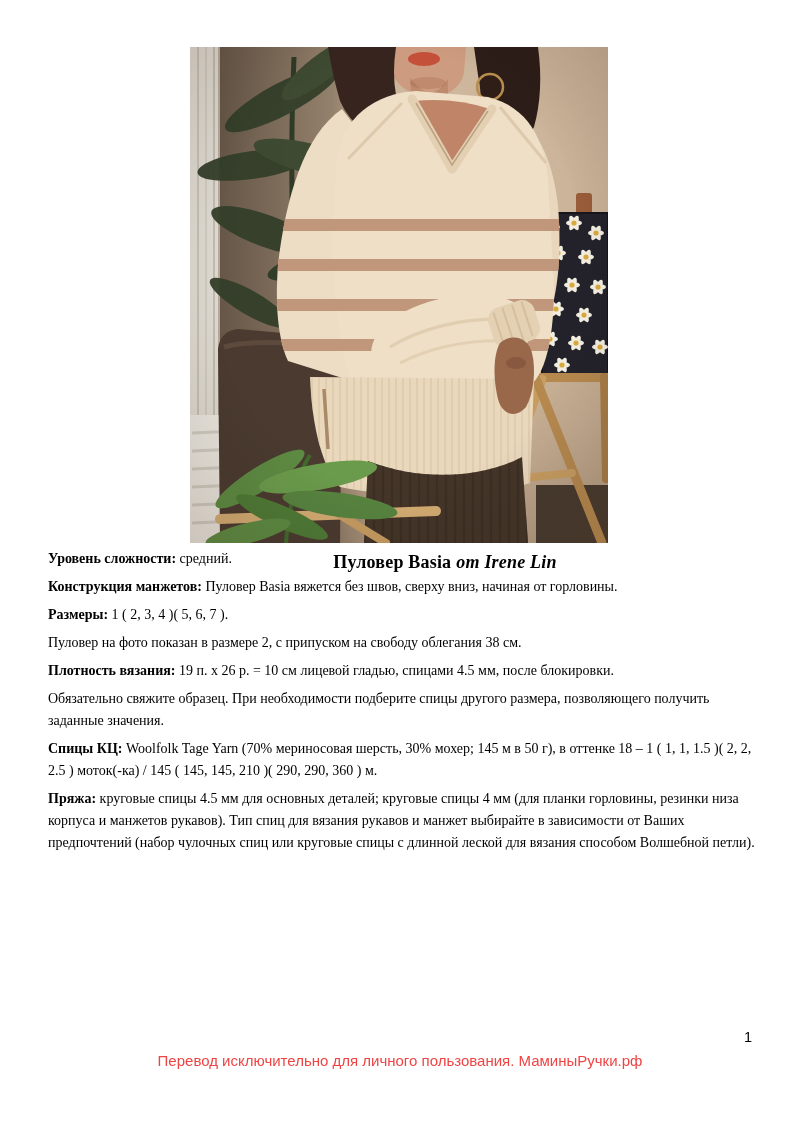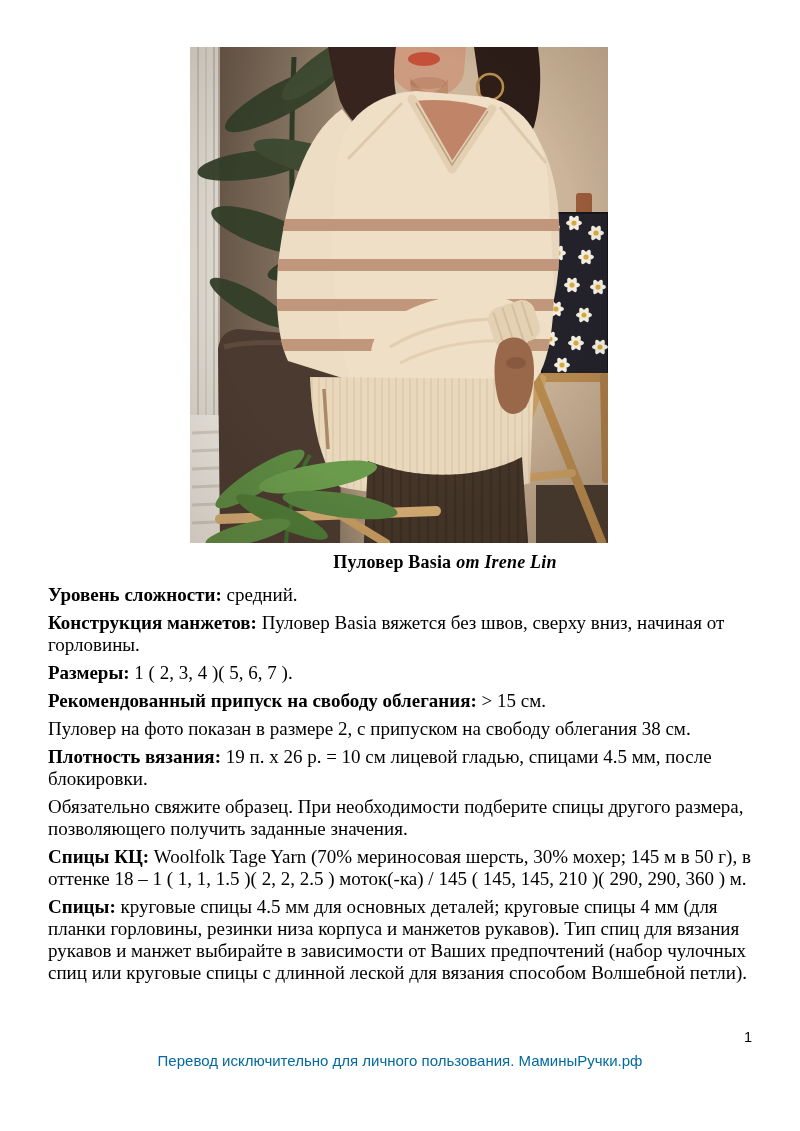--- a/index.html
+++ b/index.html
@@ -33,23 +33,23 @@
     font-weight: bold;
     margin: 0;
     letter-spacing: .2px;
     padding-left: 45px;
   }
   .title .byline { font-style: italic; margin-left: 5px; }
   
   .body-text {
     position: absolute;
     left: 48px;
-    top: 584px;
+    top: 548px;
     width: 709px;
-    font-size: 19px;
+    font-size: 14px;
     line-height: 22px;
   }
   .para { margin: 0 0 6px 0; }
   .para.no-gap { margin-bottom: 0; }
   .para.italic { }
   .para b { font-weight: bold; }
   
   .page-number {
     position: absolute;
     right: 48px;
@@ -58,21 +58,21 @@
     font-family: "Liberation Sans", sans-serif;
   }
   .footer {
     position: absolute;
     left: 0;
     top: 1052px;
     width: 100%;
     text-align: center;
     font-family: "Liberation Sans", sans-serif;
     font-size: 15px;
-    color: #0369a1;
+    color: #ef4444;
   }
 </style>
 </head>
 <body>
 
 <div class="page">
 
   <figure class="photo">
     <svg viewBox="0 0 418 496" xmlns="http://www.w3.org/2000/svg">
       <defs>
@@ -251,24 +251,23 @@
       <rect x="0" y="0" width="418" height="496" fill="url(#vig)"></rect>
     </svg>
   </figure>
 
   <h1 class="title"><span>Пуловер Basia</span><span class="byline">от Irene Lin</span></h1>
 
   <main class="body-text">
       <p class="para"><b>Уровень сложности:</b> средний.</p>
       <p class="para"><b>Конструкция манжетов:</b> Пуловер Basia вяжется без швов, сверху вниз, начиная от горловины.</p>
       <p class="para"><b>Размеры:</b> 1 ( 2, 3, 4 )( 5, 6, 7 ).</p>
-      <p class="para"><b>Рекомендованный припуск на свободу облегания:</b> &gt; 15 см.</p>
       <p class="para italic">Пуловер на фото показан в размере 2, с припуском на свободу облегания 38 см.</p>
       <p class="para"><b>Плотность вязания:</b> 19 п. х 26 р. = 10 см лицевой гладью, спицами 4.5 мм, после блокировки.</p>
       <p class="para italic">Обязательно свяжите образец. При необходимости подберите спицы другого размера, позволяющего получить заданные значения.</p>
       <p class="para"><b>Спицы КЦ:</b> Woolfolk Tage Yarn (70% мериносовая шерсть, 30% мохер; 145 м в 50 г), в оттенке 18 – 1 ( 1, 1, 1.5 )( 2, 2, 2.5 ) моток(-ка) / 145 ( 145, 145, 210 )( 290, 290, 360 ) м.</p>
-      <p class="para"><b>Спицы:</b> круговые спицы 4.5 мм для основных деталей; круговые спицы 4 мм (для планки горловины, резинки низа корпуса и манжетов рукавов). Тип спиц для вязания рукавов и манжет выбирайте в зависимости от Ваших предпочтений (набор чулочных спиц или круговые спицы с длинной леской для вязания способом Волшебной петли).</p>
+      <p class="para"><b>Пряжа:</b> круговые спицы 4.5 мм для основных деталей; круговые спицы 4 мм (для планки горловины, резинки низа корпуса и манжетов рукавов). Тип спиц для вязания рукавов и манжет выбирайте в зависимости от Ваших предпочтений (набор чулочных спиц или круговые спицы с длинной леской для вязания способом Волшебной петли).</p>
     </main>
 
   <div class="page-number">1</div>
   <footer class="footer">Перевод исключительно для личного пользования. МаминыРучки.рф</footer>
 
 </div>
 
 </body></html>

